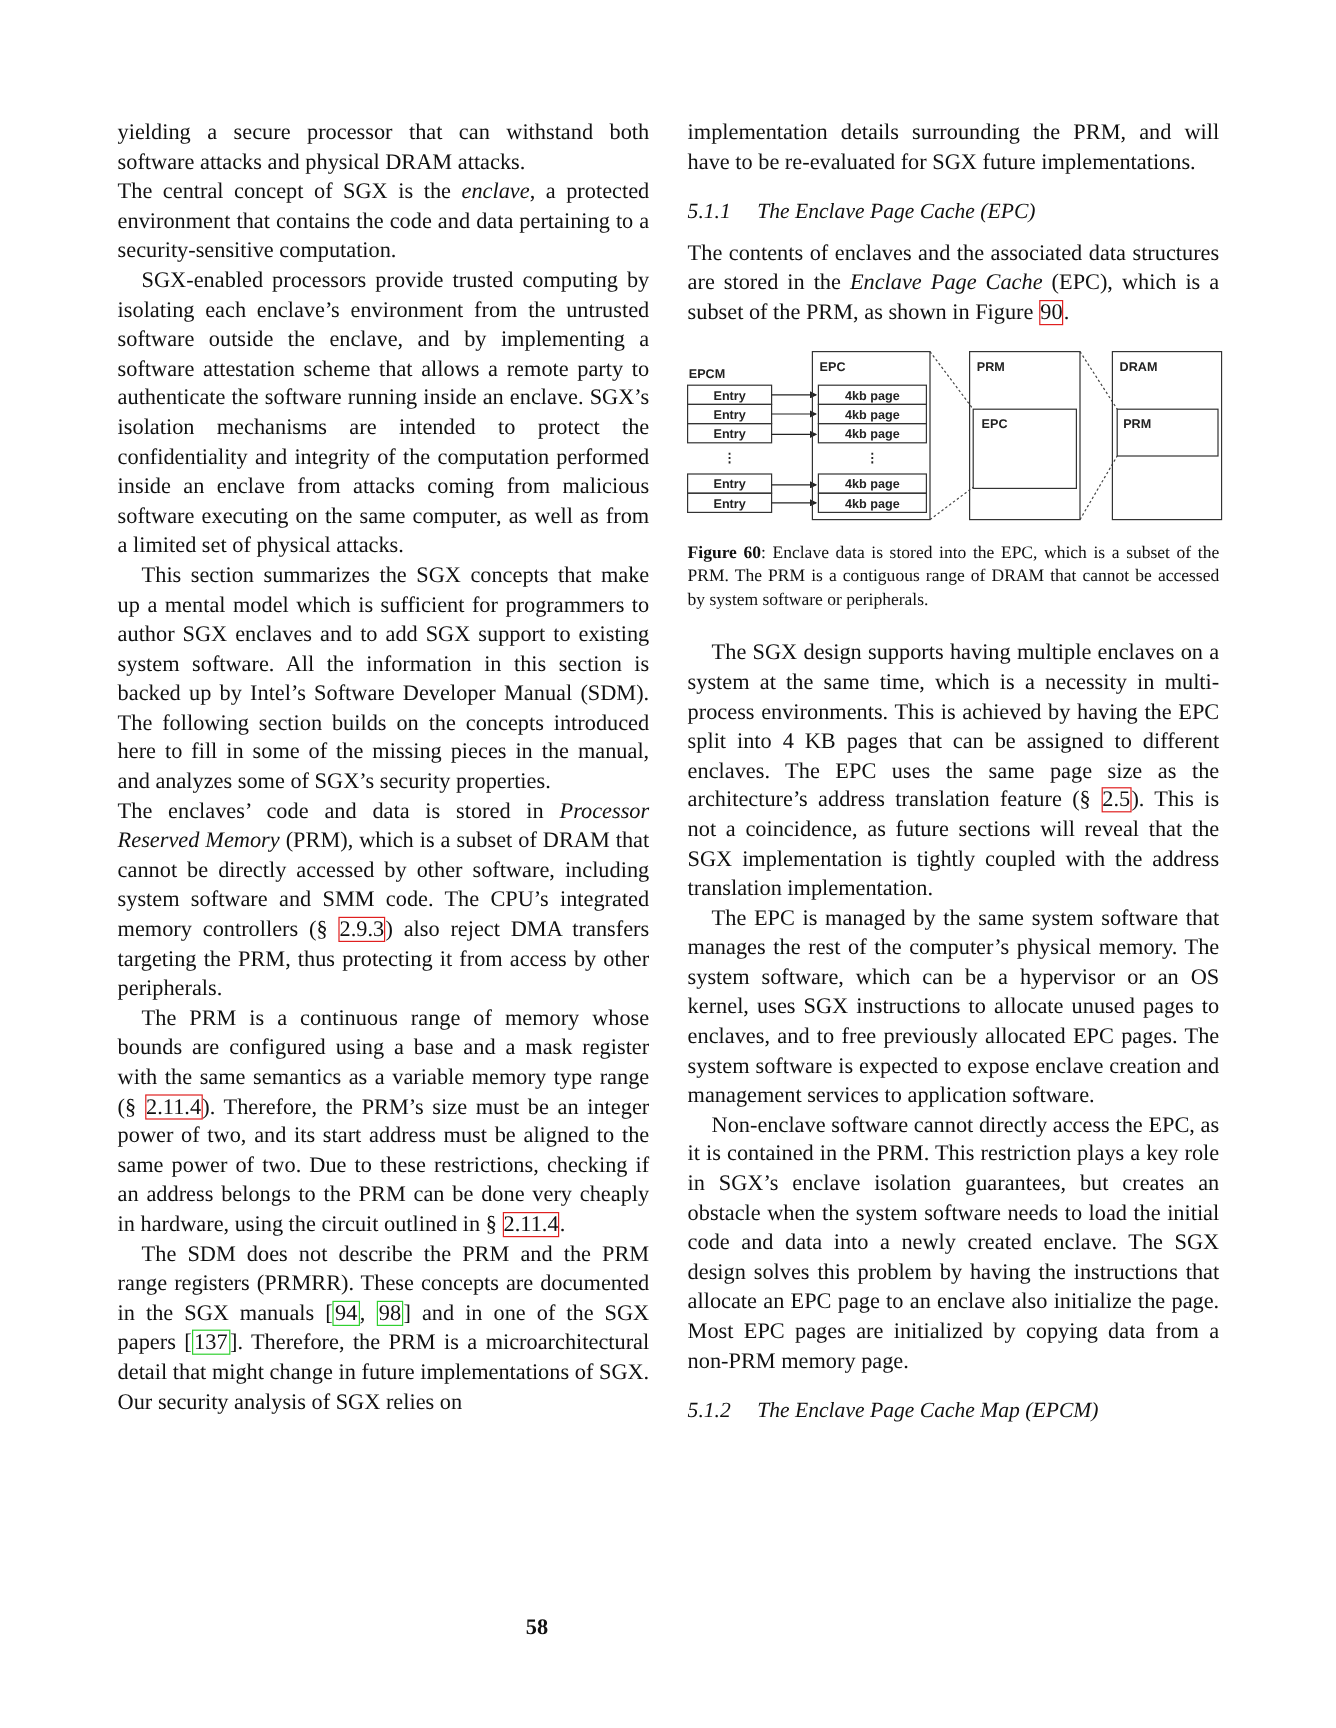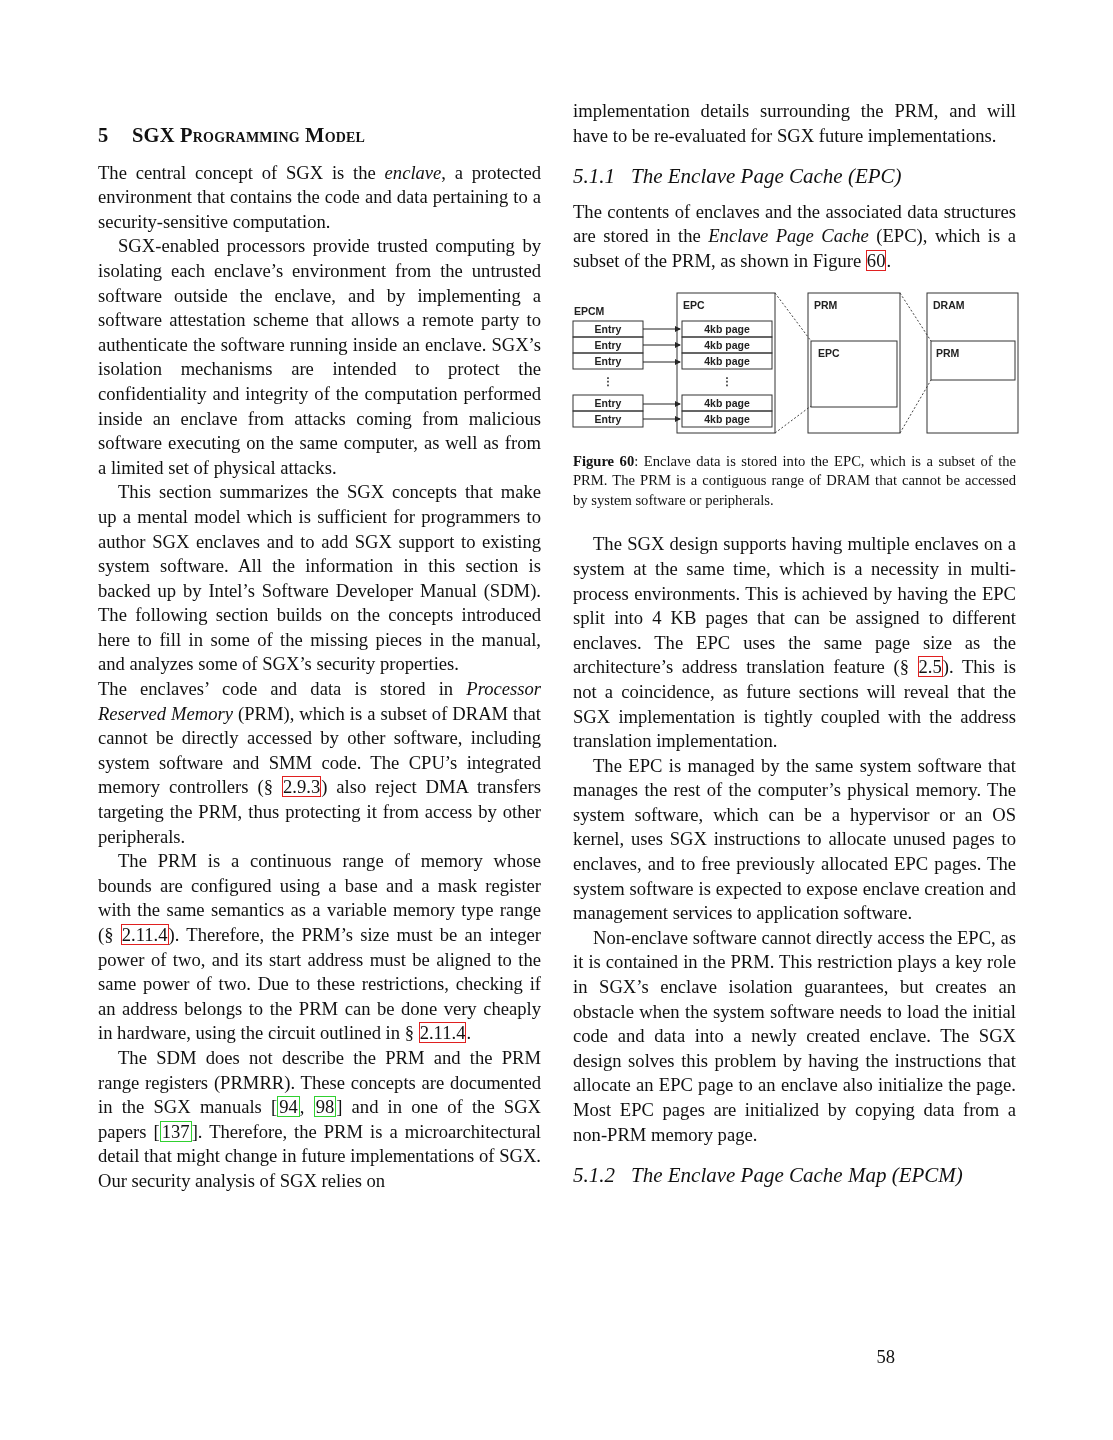--- a/index.html
+++ b/index.html
@@ -8,59 +8,57 @@
   .col { position: absolute; top: 99px; width: 443px; font-size: 18.6px; line-height: 24.6px; }
   .col.left { left: 98px; }
   .col.right { left: 573px; }
   p { margin: 0; text-align: justify; hyphens: none; }
   p.ind { text-indent: 20px; }
   .sec-title { font-weight: bold; font-size: 20.5px; margin: 24px 0 13px 0; letter-spacing: 0.2px; }
   .sec-title .num { display: inline-block; width: 34px; }
   .sc { font-variant: small-caps; }
   .subsec { font-weight: bold; font-size: 18.6px; margin: 13px 0 6px 0; }
   .subsec .num { display: inline-block; width: 44px; }
-  .subsub { font-style: italic; font-size: 21px; margin: 16px 0 11px 0; }
+  .subsub { font-style: italic; font-size: 18px; margin: 16px 0 11px 0; }
   .subsub .num { display: inline-block; width: 58px; }
   .ref-red { outline: 1.5px solid #e02020; outline-offset: -1px; padding: 0 1px; }
   .ref-green { outline: 1.5px solid #30d030; outline-offset: -1px; padding: 0 2px; }
   .figure { position: relative; width: 450px; height: 150px; margin: 14px 0 14px -4px; font-family: "Liberation Sans", sans-serif; font-weight: bold; }
   .figure svg text { font-family: "Liberation Sans", sans-serif; font-size: 10.5px; fill: #222; }
   .caption { font-size: 14.6px; line-height: 19.6px; text-align: justify; margin-bottom: 22px; }
   .caption b { font-weight: bold; }
-  .page-num { position: absolute; top: 1346px; left: 0; width: 895px; text-align: right; font-size: 18.6px; }
+  .page-num { position: absolute; top: 1346px; left: 0; width: 895px; text-align: center; font-size: 18.6px; font-weight: bold; }
 </style>
 </head>
 <body>
 
 <div class="col left">
+  <p>yielding a secure processor that can withstand both software attacks and physical DRAM attacks.</p>
 
-  <div class="sec-title">
-    <span class="num">5</span><span>SGX </span><span class="sc">Programming Model</span>
-  </div>
 
   <p><span>The central concept of SGX is the </span><em>enclave</em><span>, a protected environment that contains the code and data pertaining to a security-sensitive computation.</span></p>
   <p class="ind">SGX-enabled processors provide trusted computing by isolating each enclave’s environment from the untrusted software outside the enclave, and by implementing a software attestation scheme that allows a remote party to authenticate the software running inside an enclave. SGX’s isolation mechanisms are intended to protect the confidentiality and integrity of the computation performed inside an enclave from attacks coming from malicious software executing on the same computer, as well as from a limited set of physical attacks.</p>
   <p class="ind">This section summarizes the SGX concepts that make up a mental model which is sufficient for programmers to author SGX enclaves and to add SGX support to existing system software. All the information in this section is backed up by Intel’s Software Developer Manual (SDM). The following section builds on the concepts introduced here to fill in some of the missing pieces in the manual, and analyzes some of SGX’s security properties.</p>
 
 
   <p><span>The enclaves’ code and data is stored in </span><em>Processor Reserved Memory</em><span> (PRM), which is a subset of DRAM that cannot be directly accessed by other software, including system software and SMM code. The CPU’s integrated memory controllers (§ </span><span class="ref-red">2.9.3</span><span>) also reject DMA transfers targeting the PRM, thus protecting it from access by other peripherals.</span></p>
 
   <p class="ind"><span>The PRM is a continuous range of memory whose bounds are configured using a base and a mask register with the same semantics as a variable memory type range (§ </span><span class="ref-red">2.11.4</span><span>). Therefore, the PRM’s size must be an integer power of two, and its start address must be aligned to the same power of two. Due to these restrictions, checking if an address belongs to the PRM can be done very cheaply in hardware, using the circuit outlined in § </span><span class="ref-red">2.11.4</span><span>.</span></p>
 
   <p class="ind"><span>The SDM does not describe the PRM and the PRM range registers (PRMRR). These concepts are documented in the SGX manuals [</span><span class="ref-green">94</span><span>, </span><span class="ref-green">98</span><span>] and in one of the SGX papers [</span><span class="ref-green">137</span><span>]. Therefore, the PRM is a microarchitectural detail that might change in future implementations of SGX. Our security analysis of SGX relies on</span></p>
 </div>
 
 <div class="col right">
   <p>implementation details surrounding the PRM, and will have to be re-evaluated for SGX future implementations.</p>
 
   <div class="subsub">
     <span class="num">5.1.1</span><span>The Enclave Page Cache (EPC)</span>
   </div>
 
-  <p><span>The contents of enclaves and the associated data structures are stored in the </span><em>Enclave Page Cache</em><span> (EPC), which is a subset of the PRM, as shown in Figure </span><span class="ref-red">60</span><span>.</span></p>
+  <p><span>The contents of enclaves and the associated data structures are stored in the </span><em>Enclave Page Cache</em><span> (EPC), which is a subset of the PRM, as shown in Figure </span><span class="ref-red">90</span><span>.</span></p>
 
   <div class="figure">
     <svg width="450" height="150" viewBox="0 0 450 150">
       <defs>
         <marker id="arr" markerWidth="6" markerHeight="6" refX="5" refY="3" orient="auto">
           <path d="M0,0 L6,3 L0,6 z" fill="#222"></path>
         </marker>
       </defs>
 
       <text x="5" y="27">EPCM</text>

